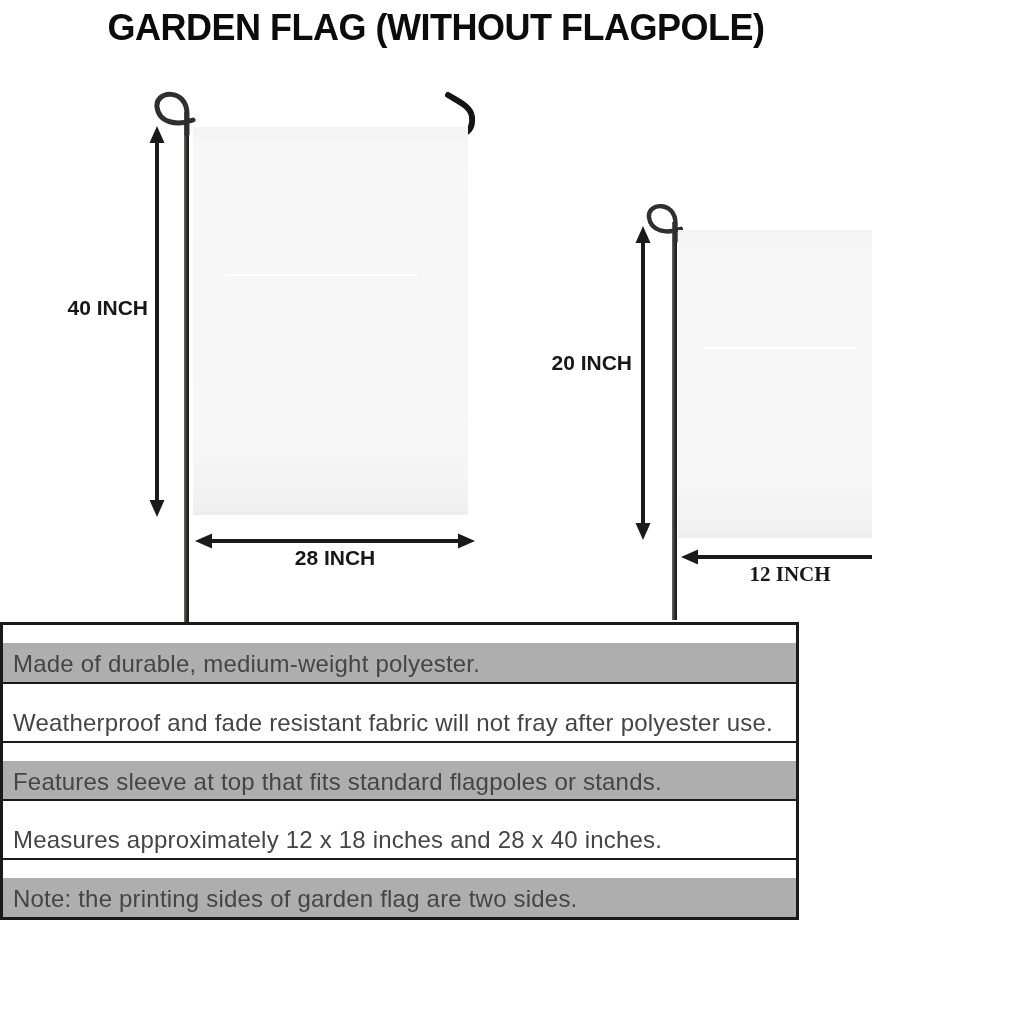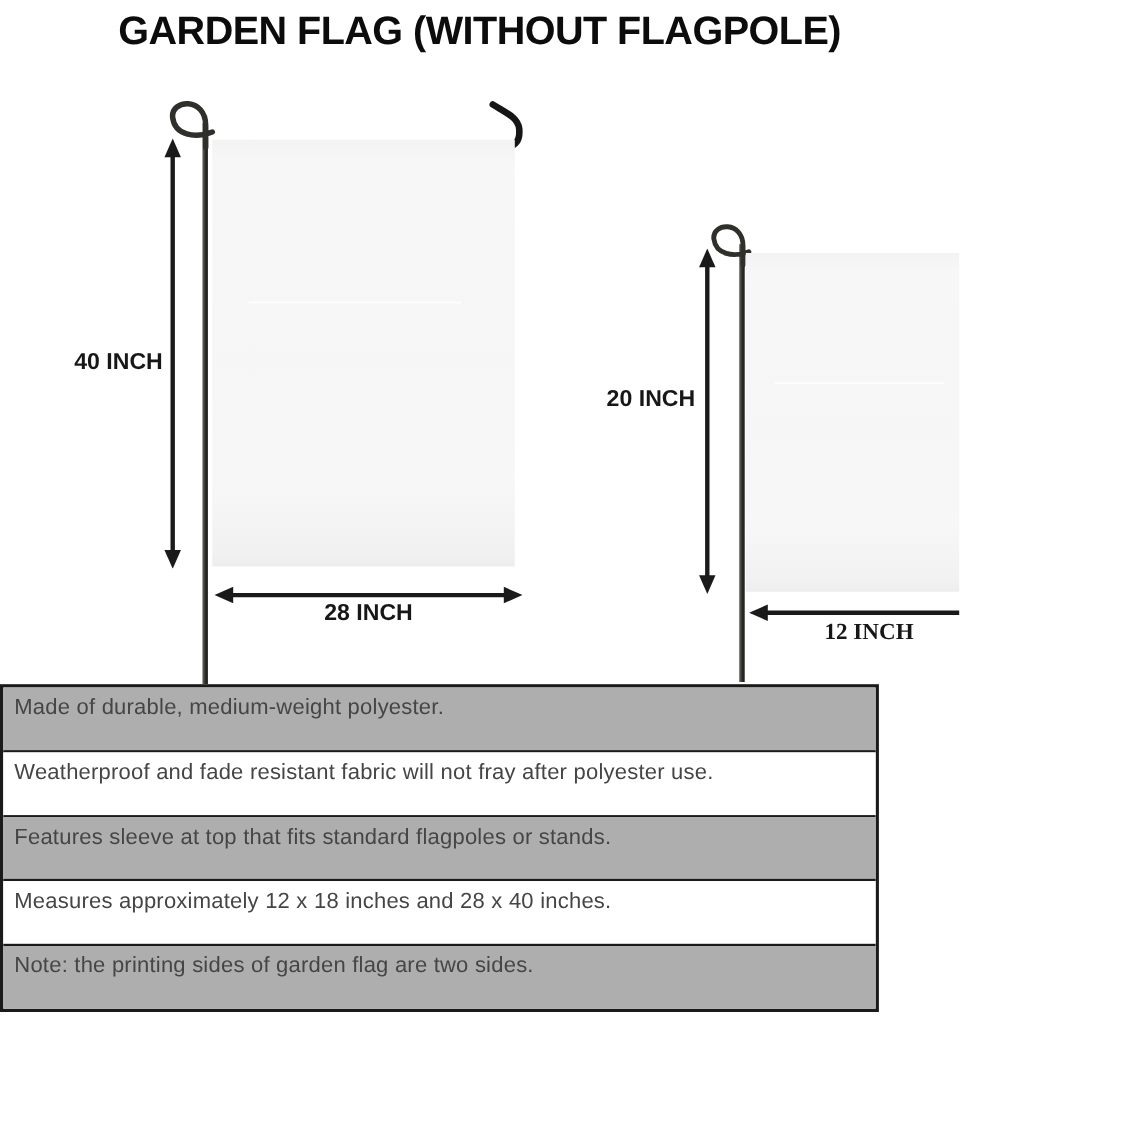--- a/index.html
+++ b/index.html
@@ -66,23 +66,24 @@
     height: 298px;
     border: 3px solid #1a1a1a;
     display: flex;
     flex-direction: column;
     background: #ffffff;
   }
   .feature-row {
     flex: 1 1 0;
     border-bottom: 2px solid #1a1a1a;
     padding: 7px 16px 0 10px;
-    font-size: 20px;
+    font-size: 24px;
     color: #454545;
     letter-spacing: 0.2px;
+    margin-top: 18px;
   }
   .feature-row:last-child { border-bottom: none; }
   .feature-row:nth-child(odd) { background: #aeaeae; }
   .feature-row:nth-child(even) { background: #ffffff; }
 </style>
 </head>
 <body>
 
 <div class="canvas">
 
@@ -107,21 +108,21 @@
       <polygon points="10,0 2.5,17 17.5,17" fill="#1a1a1a"></polygon>
       <polygon points="10,391 2.5,374 17.5,374" fill="#1a1a1a"></polygon>
     </svg>
 
     <svg class="arrow-svg" style="left:195px; top:531px;" width="280" height="20" viewBox="0 0 280 20">
       <line x1="15" y1="10" x2="265" y2="10" stroke="#1a1a1a" stroke-width="4"></line>
       <polygon points="0,10 17,2.5 17,17.5" fill="#1a1a1a"></polygon>
       <polygon points="280,10 263,2.5 263,17.5" fill="#1a1a1a"></polygon>
     </svg>
 
-    <div class="dim-label right-align" style="left:28px; top:317px; width:120px;">40 INCH</div>
+    <div class="dim-label right-align" style="left:28px; top:296px; width:120px;">40 INCH</div>
     <div class="dim-label center" style="left:195px; top:546px; width:280px;">28 INCH</div>
   </div>
 
   <div>
 
     <div class="pole" style="left:672px; top:222px; height:398px;"></div>
 
     <svg class="loop-svg" style="left:639px; top:197px;" width="50" height="46" viewBox="0 0 56 52">
       <path d="M 41 50 L 41 30 C 41 4 9 6 11 23 C 13 39 31 42 47 36" fill="none" stroke="#2f2f2b" stroke-width="5" stroke-linecap="round"></path>
     </svg>

